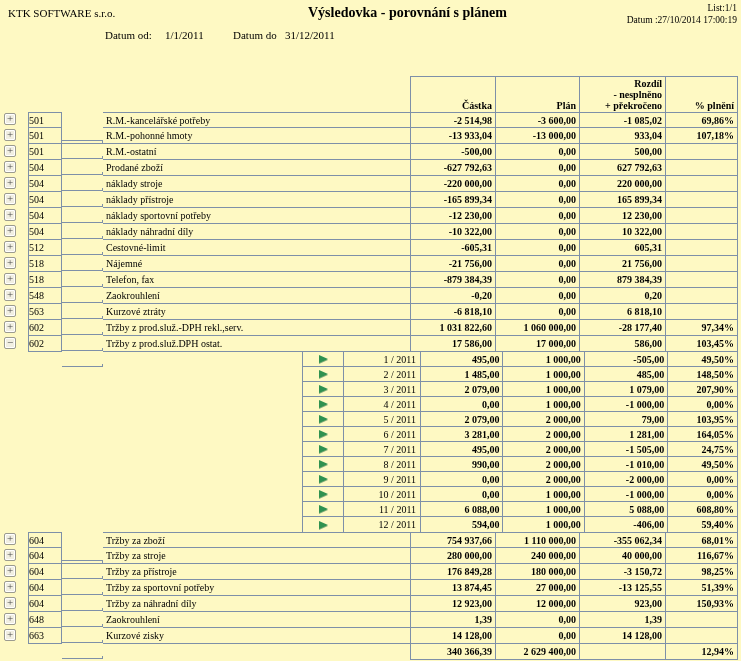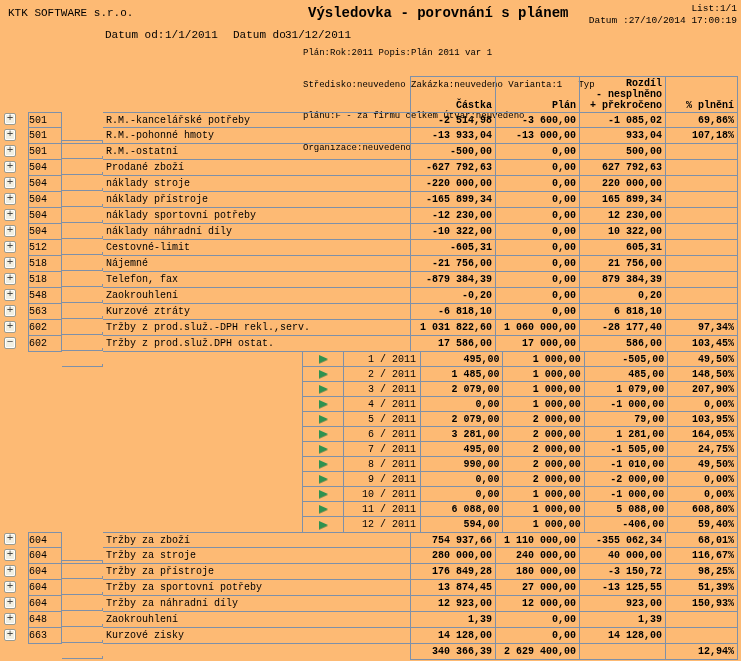--- a/index.html
+++ b/index.html
@@ -1,17 +1,17 @@
 <!DOCTYPE html>
 <html style="--table-border: #7e90a8; --arrow-green: #2f9250; --button-bg: #f1efe2; --button-border: #9b9b8f;"><head>
 <meta charset="utf-8">
 <style>
   html,body{margin:0;padding:0;background:#fff;}
-  .page{position:relative;width:741px;height:661px;background:#fdba74;
-        font-family:Liberation Mono, monospace;color:#000;overflow:hidden;}
+  .page{position:relative;width:741px;height:661px;background:#fef9c3;
+        font-family:Liberation Serif, serif;color:#000;overflow:hidden;}
   .abs{position:absolute;white-space:pre;}
   .company{left:8px;top:7px;font-size:11px;}
   .dates{top:29px;font-size:11px;padding-left:48px;}
   .title{left:308px;top:5px;font-size:14px;font-weight:bold;white-space:nowrap;}
   .plan-info{left:303px;top:27px;font-size:9px;line-height:10.5px;}
   .list-no{right:4px;top:3px;font-size:9.5px;text-align:right;}
   .printed{right:4px;top:15px;font-size:9.5px;text-align:right;}
 
   
   .col-headers{position:absolute;left:410px;top:76px;width:328px;height:36px;
@@ -61,26 +61,20 @@
 <div class="page">
   <div class="abs company">KTK SOFTWARE s.r.o.</div>
 
   <span class="abs dates" style="left:57px">Datum od:</span>
   <span class="abs dates" style="left:117px">1/1/2011</span>
   <span class="abs dates" style="left:185px">Datum do</span>
   <span class="abs dates" style="left:237px">31/12/2011</span>
 
   <div class="abs title">Výsledovka - porovnání s plánem</div>
 
-  <div class="abs plan-info">
-    <div>Plán:Rok:2011 Popis:Plán 2011 var 1</div>
-    <div>Středisko:neuvedeno Zakázka:neuvedeno Varianta:1   Typ</div>
-    <div>plánu:F - za firmu celkem Útvar:neuvedeno</div>
-    <div>Organizace:neuvedeno</div>
-  </div>
 
   <div class="abs list-no">List:1/1</div>
   <div class="abs printed">Datum :27/10/2014 17:00:19</div>
 
   <div class="col-headers">
     <div class="hcell h-amt">
       <span>Částka</span>
     </div>
     <div class="hcell h-plan">
       <span>Plán</span>

